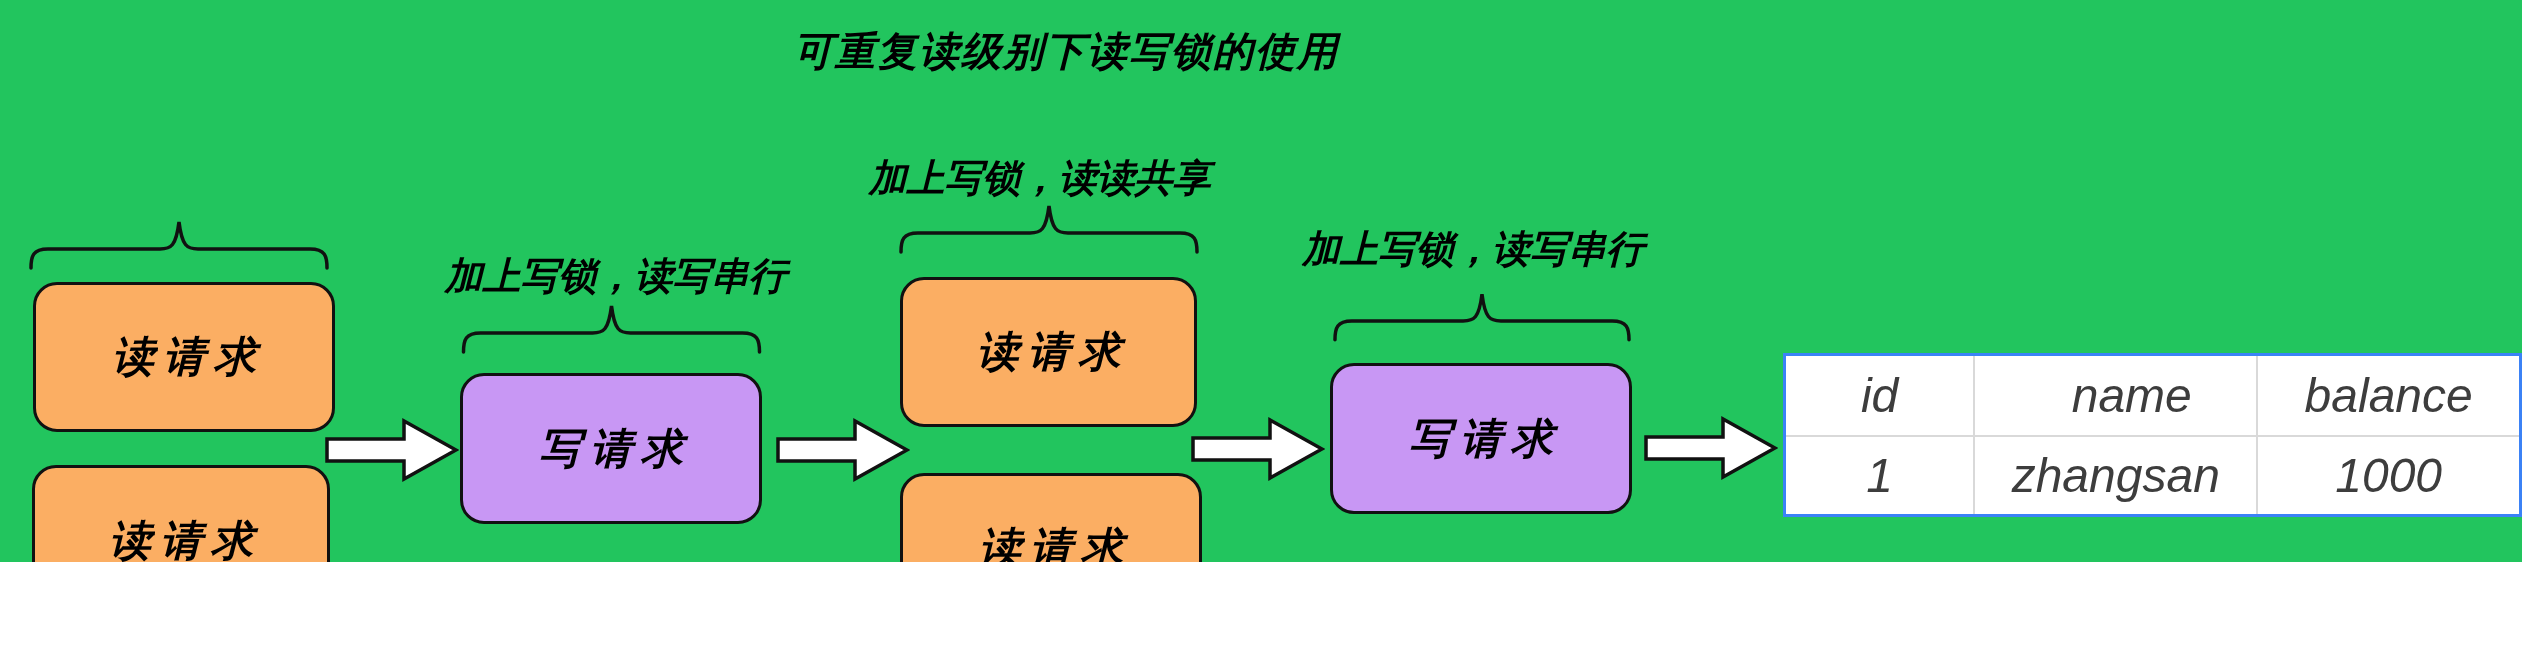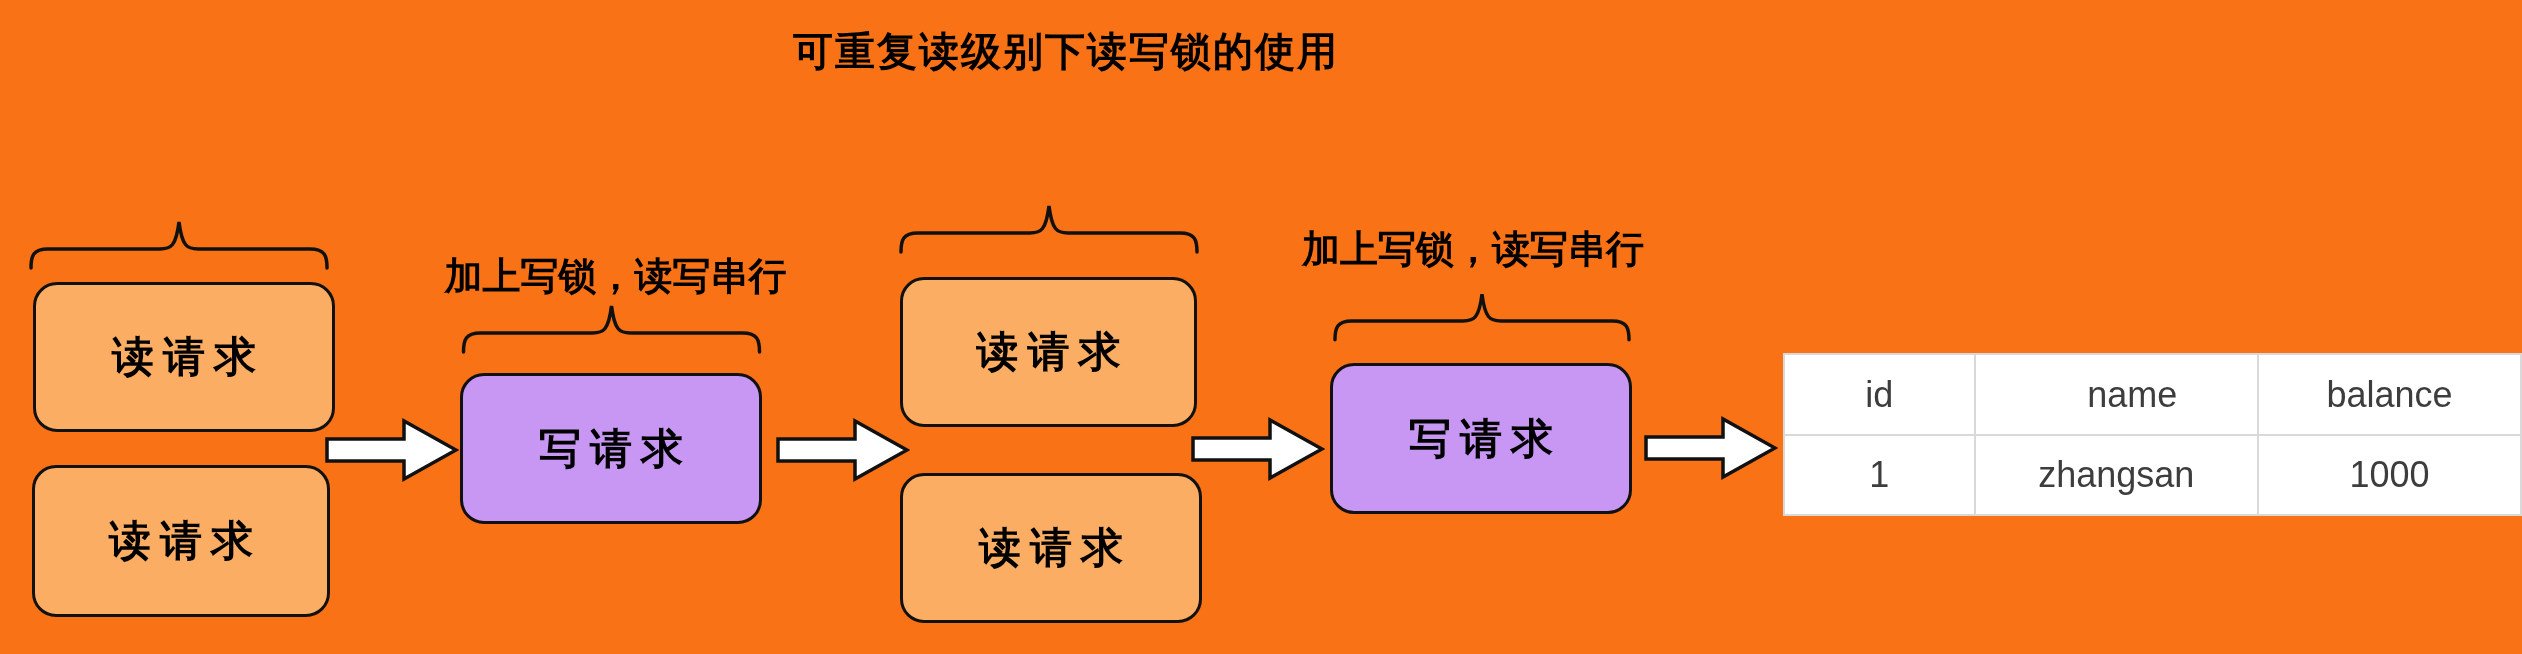--- a/index.html
+++ b/index.html
@@ -1,23 +1,24 @@
 <!DOCTYPE html>
 <html style="--read-fill: #FBAE63; --write-fill: #C897F4; --stroke: #111111;"><head>
 <meta charset="utf-8">
 <style>
   html, body { margin: 0; padding: 0; background: #ffffff; }
   #canvas {
     position: relative;
     width: 2522px;
-    height: 654px;
-    background: #f97316;
+    height: 562px;
+    background: #22c55e;
     font-family: "Liberation Sans", sans-serif;
     color: #000;
     overflow: hidden;
+    font-style: italic;
   }
 
   .diagram-title {
     position: absolute;
     left: 766px; top: 24px; width: 600px;
     text-align: center;
     font-size: 40px;
     font-weight: 700;
     letter-spacing: 2px;
     white-space: nowrap;
@@ -49,23 +50,23 @@
     color: #000;
   }
   .shape-box.read  { background: var(--read-fill, #FBAE63); }
   .shape-box.write { background: var(--write-fill, #C897F4); }
 
   .db-table {
     position: absolute;
     left: 1783px; top: 353px;
     border-collapse: collapse;
     background: #ffffff;
-    border: 1px solid #3b82f6;
+    border: 3px solid #3b82f6;
     color: #3d3d3d;
-    font-size: 36px;
+    font-size: 48px;
     table-layout: fixed;
   }
   .db-table th, .db-table td {
     border: 2px solid #d9d9d9;
     font-weight: 400;
     text-align: center;
     vertical-align: middle;
     padding: 0;
   }
   .db-table .col-id      { width: 191px; }
@@ -113,20 +114,21 @@
   <div class="shape-box write" style="left:460px; top:373px; width:302px; height:151px;">
     <span>写请求</span>
   </div>
 
   <div class="arrow" style="left:776px; top:418px;">
     <svg width="134" height="64" viewBox="0 0 134 64">
       <polygon points="2,21 79,21 79,3 131,32 79,61 79,43 2,43" fill="#ffffff" stroke="#111" stroke-width="3.5" stroke-linejoin="miter"></polygon>
     </svg>
   </div>
 
+  <div class="anno-label" style="left:852px; top:153px; width:375px;">加上写锁，读读共享</div>
 
   <div class="brace" style="left:898px; top:200px;">
     <svg width="302" height="54" viewBox="0 0 302 54">
       <path d="M 3,52 C 3,40 5,33 20,33 L 132,33 C 143,33 148,30 151,6 C 154,30 159,33 170,33 L 282,33 C 297,33 299,40 299,52" fill="none" stroke="#111" stroke-width="3.5" stroke-linecap="round"></path>
     </svg>
   </div>
 
   <div class="shape-box read" style="left:900px; top:277px; width:297px; height:150px;">
     <span>读请求</span>
   </div>

